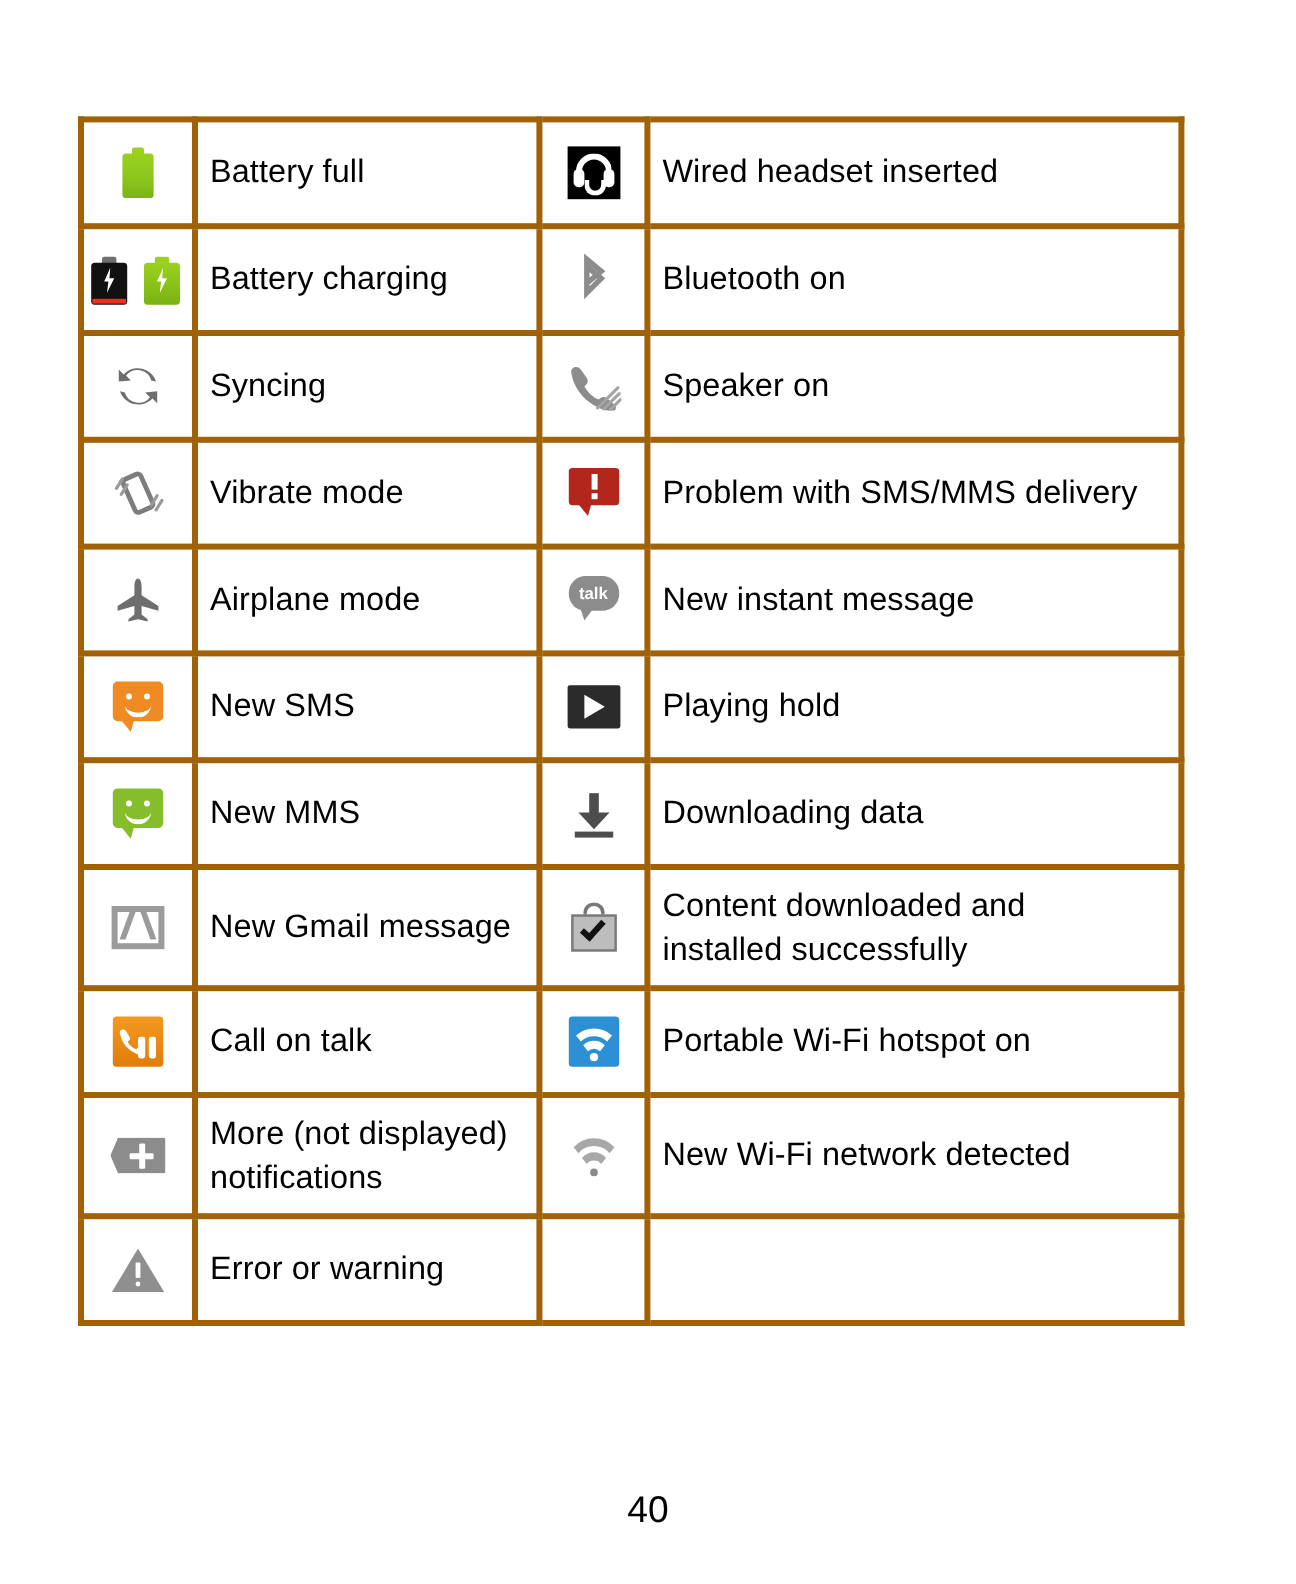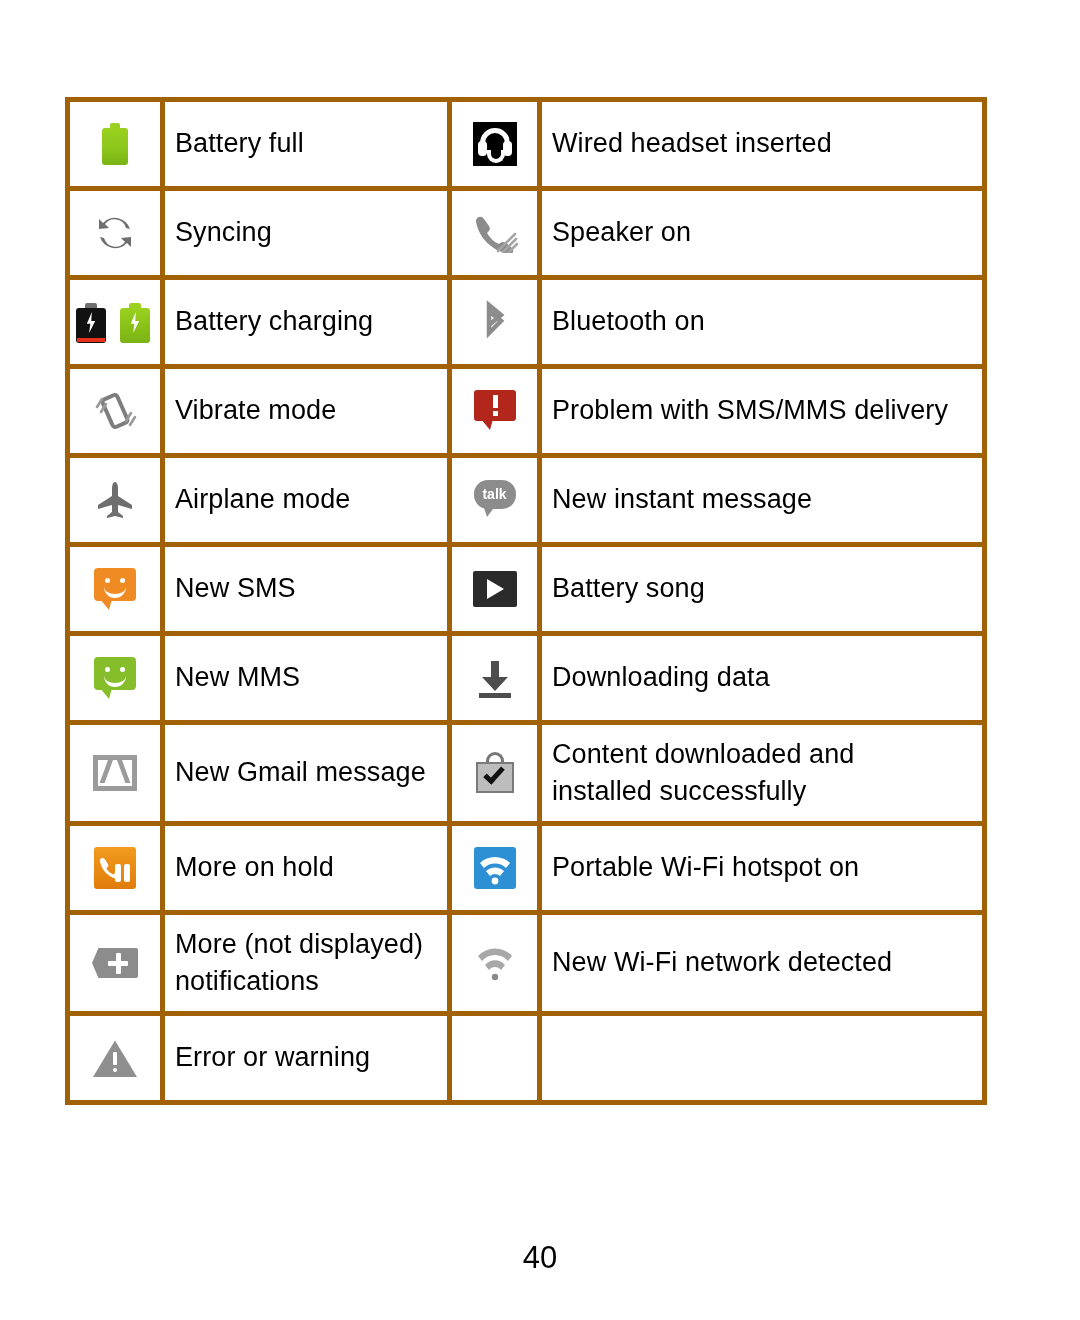--- a/index.html
+++ b/index.html
@@ -436,45 +436,20 @@
             <span class="cap"></span><span class="body"></span>
           </span>
         </td>
         <td class="cell-label">Battery full</td>
         <td class="cell-icon">
           <span class="ico ic-headset">
             <span class="band"></span><span class="cup l"></span><span class="cup r"></span><span class="arc"></span>
           </span>
         </td>
         <td class="cell-label">Wired headset inserted</td>
-      </tr>
-
-      <tr class="row-std">
-        <td class="cell-icon">
-          <span class="ico ic-sync">
-            <svg width="40" height="38" viewBox="0 0 40 38">
-              <path d="M31 14 A12 12 0 0 0 10 10 L14 14 L4 15 L4 5 L8 9 A16 16 0 0 1 35 15 Z" fill="#6e6e6e"></path>
-              <path d="M9 24 A12 12 0 0 0 30 28 L26 24 L36 23 L36 33 L32 29 A16 16 0 0 1 5 23 Z" fill="#6e6e6e"></path>
-            </svg>
-          </span>
-        </td>
-        <td class="cell-label">Syncing</td>
-        <td class="cell-icon">
-          <span class="ico ic-speaker">
-            <svg width="46" height="40" viewBox="0 0 46 40">
-              <path d="M4 8 C4 4 9 2 12 6 L17 13 C19 16 17 18 15 20 C18 25 22 29 27 31 C29 29 31 28 34 30 L40 35 C43 38 40 42 37 41 C20 38 6 24 4 8 Z" fill="#8c8c8c"></path>
-              <g stroke="#a5a5a5" stroke-width="2.6" stroke-linecap="round">
-                <line x1="26" y1="38" x2="43" y2="21"></line>
-                <line x1="31" y1="39" x2="44" y2="26"></line>
-                <line x1="36" y1="40" x2="45" y2="31"></line>
-              </g>
-            </svg>
-          </span>
-        </td>
-        <td class="cell-label">Speaker on</td>
       </tr>
 
       <tr class="row-std">
         <td class="cell-icon">
           <span class="ico ic-batt-charge">
             <span class="bc bc-dark">
                 <span class="nub"></span>
                 <span class="shell"></span>
                 <span class="bolt"></span>
                 <span class="redbar"></span>
@@ -492,20 +467,45 @@
             <svg width="30" height="44" viewBox="0 0 30 44">
               <path d="M9 11 L21 21 L9 33 L9 5 L21 15 L9 25" fill="none" stroke="#8c8c8c" stroke-width="4.5" stroke-linejoin="miter"></path>
             </svg>
           </span>
         </td>
         <td class="cell-label">Bluetooth on</td>
       </tr>
 
       <tr class="row-std">
         <td class="cell-icon">
+          <span class="ico ic-sync">
+            <svg width="40" height="38" viewBox="0 0 40 38">
+              <path d="M31 14 A12 12 0 0 0 10 10 L14 14 L4 15 L4 5 L8 9 A16 16 0 0 1 35 15 Z" fill="#6e6e6e"></path>
+              <path d="M9 24 A12 12 0 0 0 30 28 L26 24 L36 23 L36 33 L32 29 A16 16 0 0 1 5 23 Z" fill="#6e6e6e"></path>
+            </svg>
+          </span>
+        </td>
+        <td class="cell-label">Syncing</td>
+        <td class="cell-icon">
+          <span class="ico ic-speaker">
+            <svg width="46" height="40" viewBox="0 0 46 40">
+              <path d="M4 8 C4 4 9 2 12 6 L17 13 C19 16 17 18 15 20 C18 25 22 29 27 31 C29 29 31 28 34 30 L40 35 C43 38 40 42 37 41 C20 38 6 24 4 8 Z" fill="#8c8c8c"></path>
+              <g stroke="#a5a5a5" stroke-width="2.6" stroke-linecap="round">
+                <line x1="26" y1="38" x2="43" y2="21"></line>
+                <line x1="31" y1="39" x2="44" y2="26"></line>
+                <line x1="36" y1="40" x2="45" y2="31"></line>
+              </g>
+            </svg>
+          </span>
+        </td>
+        <td class="cell-label">Speaker on</td>
+      </tr>
+
+      <tr class="row-std">
+        <td class="cell-icon">
           <span class="ico ic-vibrate">
             <svg width="44" height="40" viewBox="0 0 44 40">
               <g transform="rotate(-24 22 20)">
                 <rect x="14" y="5" width="16" height="30" rx="3" fill="none" stroke="#7d7d7d" stroke-width="4"></rect>
               </g>
               <g stroke="#9a9a9a" stroke-width="2.6" stroke-linecap="round">
                 <line x1="4" y1="16" x2="9" y2="8"></line>
                 <line x1="8" y1="21" x2="13" y2="13"></line>
                 <line x1="33" y1="30" x2="38" y2="22"></line>
                 <line x1="37" y1="34" x2="42" y2="26"></line>
@@ -547,21 +547,21 @@
             <span class="bb"></span><span class="tail"></span>
             <span class="eye e1"></span><span class="eye e2"></span><span class="smile"></span>
           </span>
         </td>
         <td class="cell-label">New SMS</td>
         <td class="cell-icon">
           <span class="ico ic-play">
             <span class="tri"></span>
           </span>
         </td>
-        <td class="cell-label">Battery song</td>
+        <td class="cell-label">Playing hold</td>
       </tr>
 
       <tr class="row-std">
         <td class="cell-icon">
           <span class="ico ic-bubble sms-green">
             <span class="bb"></span><span class="tail"></span>
             <span class="eye e1"></span><span class="eye e2"></span><span class="smile"></span>
           </span>
         </td>
         <td class="cell-label">New MMS</td>
@@ -597,21 +597,21 @@
         <td class="cell-icon">
           <span class="ico ic-callbox orange hold">
             <span class="ph">
               <svg width="24" height="24" viewBox="0 0 26 26">
                 <path d="M3 5 C3 2 7 1 9 4 L12 9 C13 11 12 12 10 13 C12 17 15 19 18 20 C19 18 21 18 22 19 L25 22 C27 25 23 27 21 25 C11 22 5 15 3 5 Z" fill="#ffffff"></path>
               </svg>
             </span>
             <span class="pausebars"><i></i><i></i></span>
           </span>
         </td>
-        <td class="cell-label">More on hold</td>
+        <td class="cell-label">Call on talk</td>
         <td class="cell-icon">
           <span class="ico ic-wifi boxed">
             <svg class="wifi-arcs" width="42" height="42" viewBox="0 0 42 42">
               <path d="M6 16 A22 22 0 0 1 36 16 L32 21 A16 16 0 0 0 10 21 Z" fill="#ffffff"></path>
               <path d="M12 24 A13 13 0 0 1 30 24 L26 29 A7 7 0 0 0 16 29 Z" fill="#ffffff"></path>
               <circle cx="21" cy="34" r="3.4" fill="#ffffff"></circle>
             </svg>
           </span>
         </td>
         <td class="cell-label">Portable Wi-Fi hotspot on</td>

